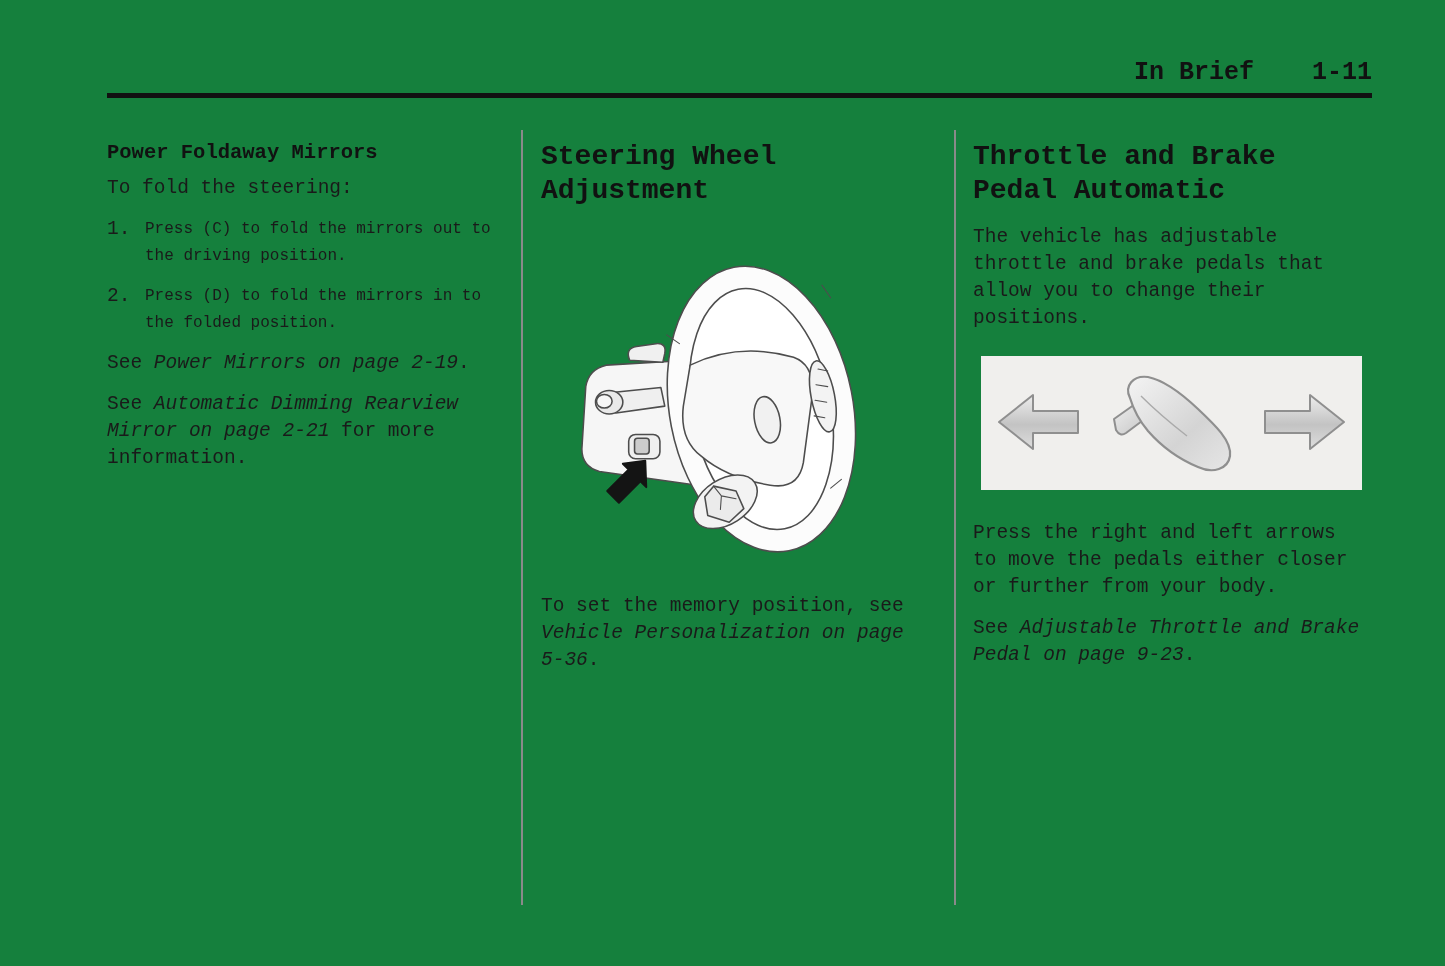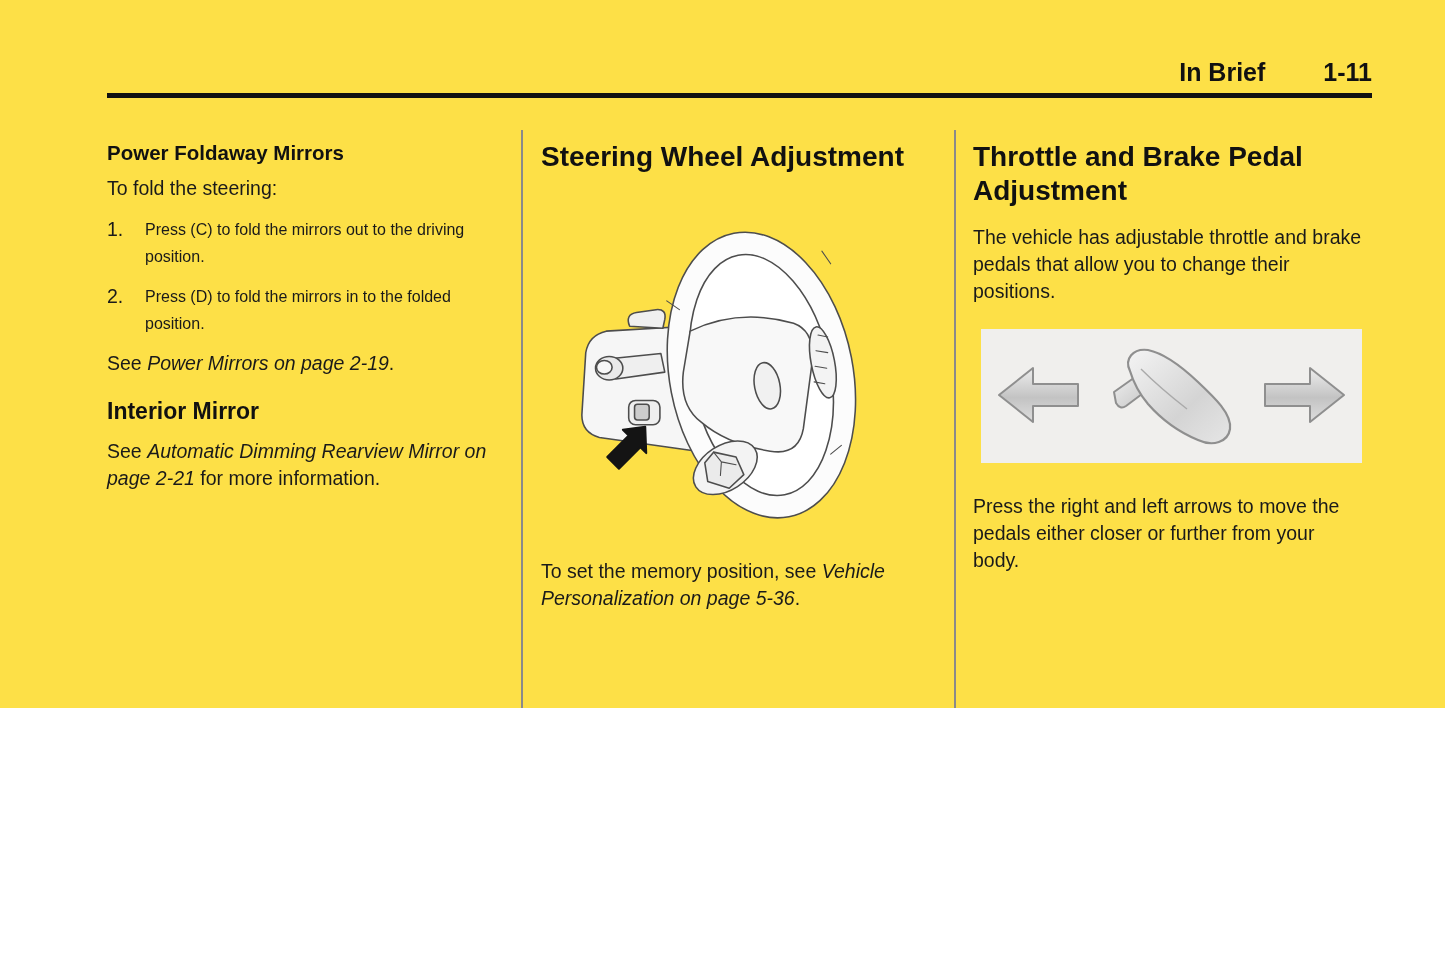--- a/index.html
+++ b/index.html
@@ -1,20 +1,20 @@
 <!DOCTYPE html>
 <html><head>
 <meta charset="utf-8">
 <style>
   html,body{margin:0;padding:0;background:#ffffff;}
   .page{
     position:relative;
-    width:1445px;height:708px;
-    background:#fde047;
-    font-family:Liberation Sans, sans-serif;
+    width:1445px;height:966px;
+    background:#15803d;
+    font-family:Liberation Mono, monospace;
     color:#1a1a1a;
     overflow:hidden;
   }
   
   .header-text{
     position:absolute;top:58px;left:107px;width:1265px;
     display:flex;justify-content:flex-end;align-items:baseline;gap:58px;
     font-weight:bold;font-size:25px;color:#111;
   }
   .header-rule{
@@ -87,21 +87,20 @@
         <span class="olist-text">Press (C) to fold the mirrors out to the driving position.</span>
       </div>
       <div class="olist-item">
         <span class="olist-num">2.</span>
         <span class="olist-text">Press (D) to fold the mirrors in to the folded position.</span>
       </div>
     </div>
 
     <p><span>See </span><span class="it">Power Mirrors on page 2-19</span><span>.</span></p>
 
-    <h2 class="h-med">Interior Mirror</h2>
 
 
     <p><span>See </span><span class="it">Automatic Dimming Rearview Mirror on page 2-21</span><span> for more information.</span></p>
   </section>
 
   <section class="col col-mid">
     <h1 class="h-large">Steering Wheel Adjustment</h1>
 
     <svg class="steer-fig" viewBox="0 0 400 330" aria-hidden="true">
       <g stroke="#4d4d4d" stroke-width="1.6" fill="#fbfbfb" stroke-linejoin="round" stroke-linecap="round">
@@ -134,21 +133,21 @@
         <rect x="95" y="193" width="15" height="16" rx="3" fill="#cccccc"></rect>
       </g>
 
       <path d="M106,216 L83,219 L89,225 L67,247 L79,259 L101,237 L107,243 Z" fill="#141414" stroke="#141414" stroke-width="2" stroke-linejoin="round"></path>
     </svg>
 
     <p><span>To set the memory position, see </span><span class="it">Vehicle Personalization on page 5-36</span><span>.</span></p>
   </section>
 
   <section class="col col-right">
-    <h1 class="h-large">Throttle and Brake Pedal Adjustment</h1>
+    <h1 class="h-large">Throttle and Brake Pedal Automatic</h1>
     <p>The vehicle has adjustable throttle and brake pedals that allow you to change their positions.</p>
 
     <svg class="pedal-fig" viewBox="0 0 381 134" aria-hidden="true">
       <defs>
         <linearGradient id="arrowGrad" x1="0" y1="0" x2="0" y2="1">
           <stop offset="0" stop-color="#ededed"></stop>
           <stop offset="0.55" stop-color="#c3c3c3"></stop>
           <stop offset="1" stop-color="#dedede"></stop>
         </linearGradient>
         <linearGradient id="pedalGrad" x1="0" y1="0" x2="1" y2="1">
@@ -163,15 +162,16 @@
 
       <path d="M363,66 L329,39 L329,55 L284,55 L284,77 L329,77 L329,93 Z" fill="url(#arrowGrad)" stroke="#8f8f8f" stroke-width="2" stroke-linejoin="round"></path>
 
       <path d="M133,63 L164,41 Q168,38 171,43 L177,53 L145,77 Q139,81 135,74 Z" fill="url(#pedalGrad)" stroke="#8f8f8f" stroke-width="2" stroke-linejoin="round"></path>
 
       <path d="M149,42 C143,30 152,19 167,21 C182,24 199,36 217,53 C234,69 251,85 249,100 C247,113 232,118 217,111 C200,104 181,91 167,75 C157,63 152,52 149,42 Z" fill="url(#pedalGrad)" stroke="#8f8f8f" stroke-width="2.2" stroke-linejoin="round"></path>
       <path d="M160,40 C170,50 188,66 206,80" fill="none" stroke="#aaaaaa" stroke-width="1.4"></path>
     </svg>
 
     <p>Press the right and left arrows to move the pedals either closer or further from your body.</p>
+    <p><span>See </span><span class="it">Adjustable Throttle and Brake Pedal on page 9-23</span><span>.</span></p>
   </section>
 
 </div>
 
 </body></html>

